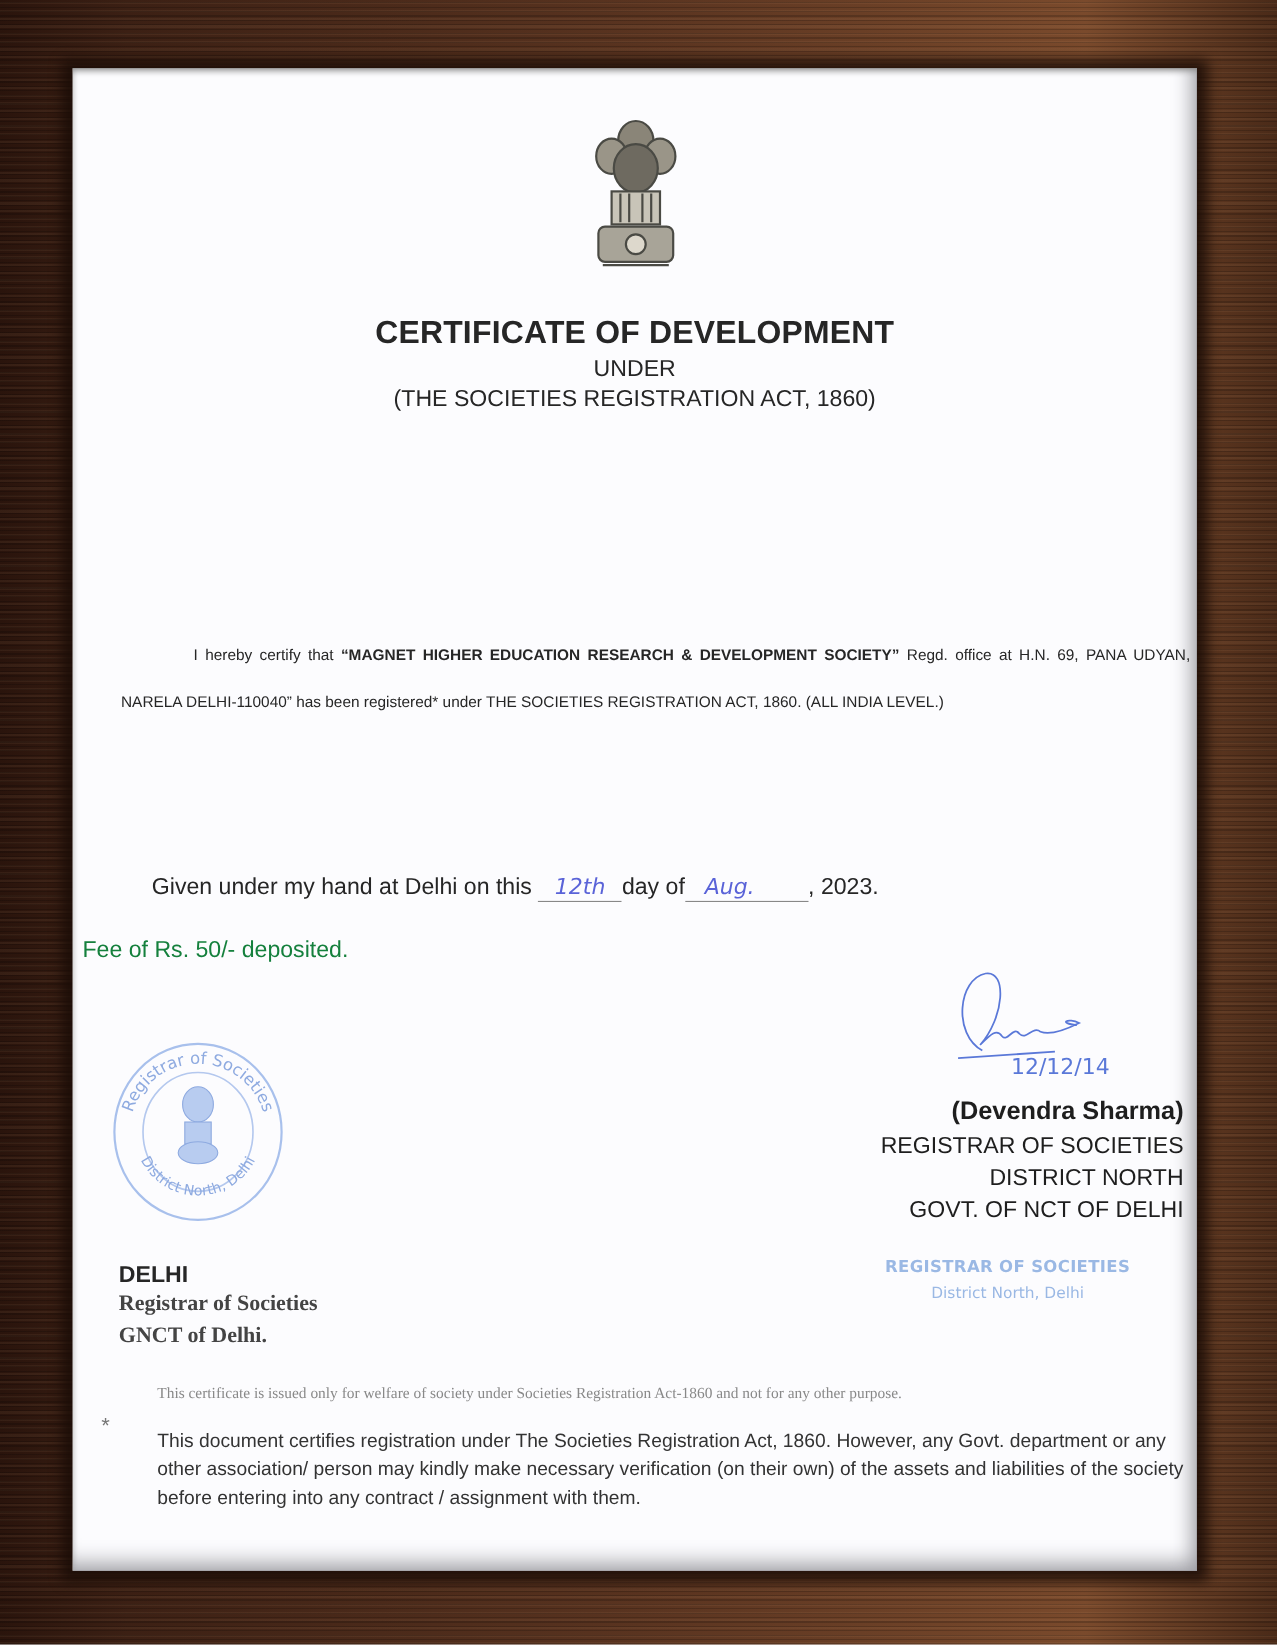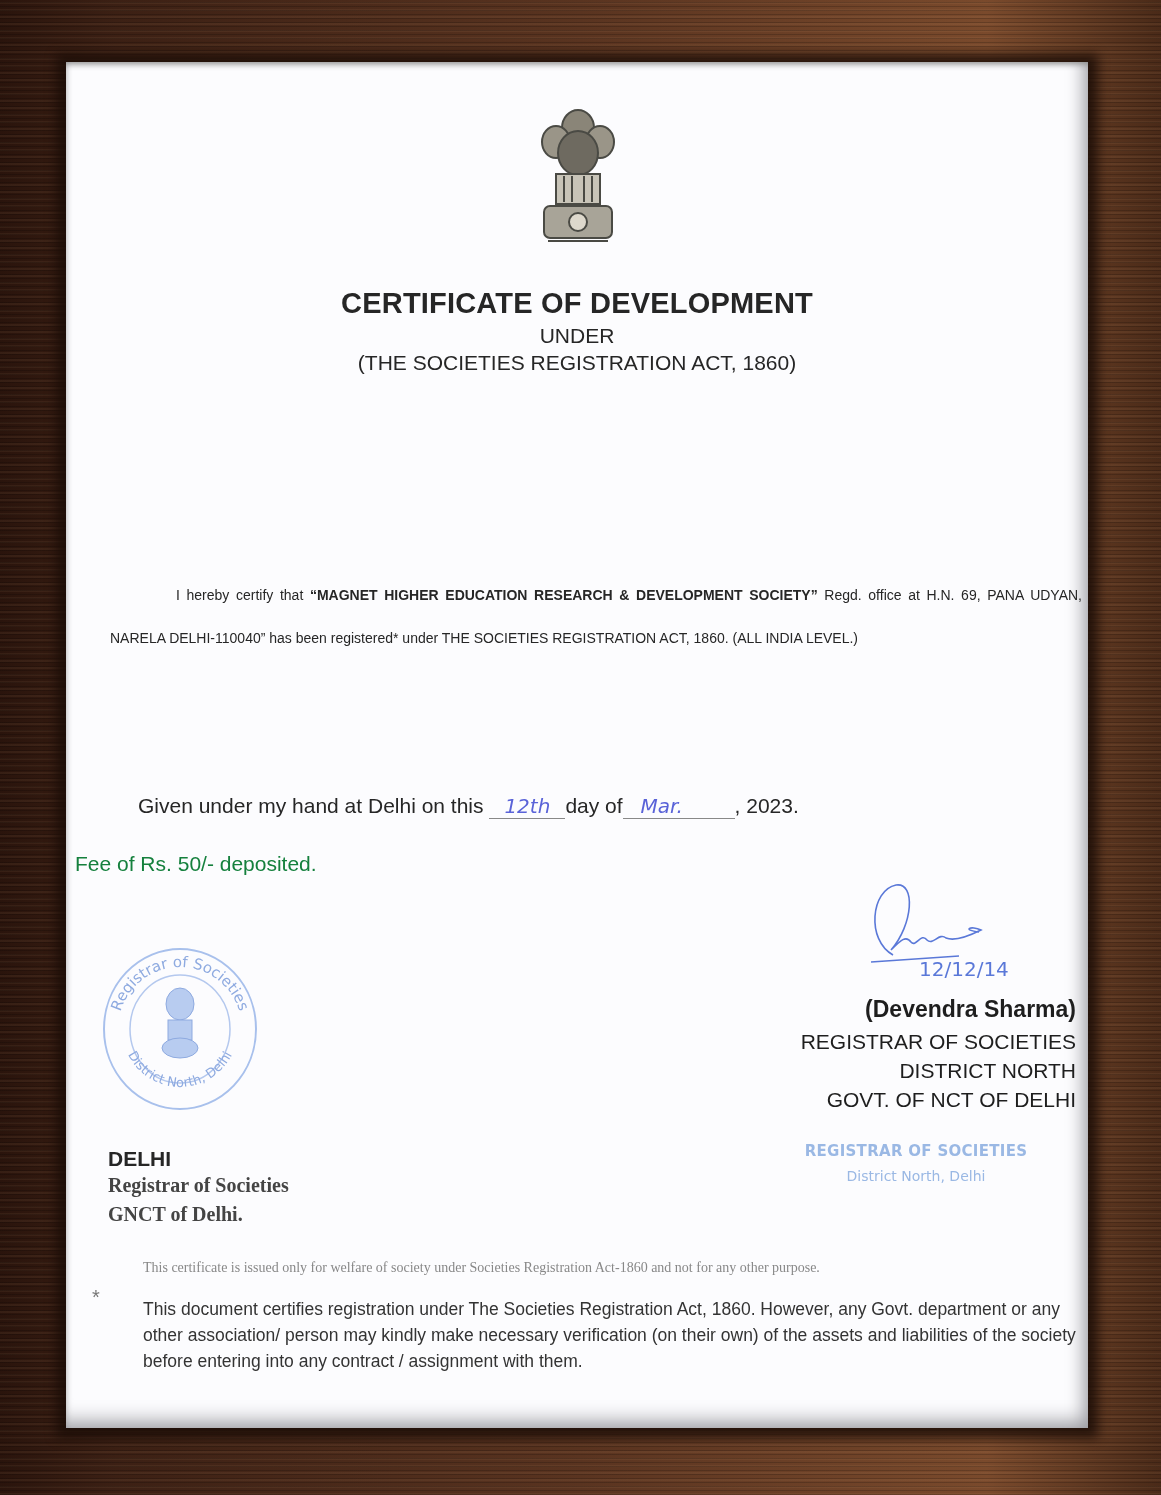--- a/index.html
+++ b/index.html
@@ -75,21 +75,21 @@
   </svg>
 
   <div class="abs title">CERTIFICATE OF DEVELOPMENT</div>
   <div class="abs under">UNDER</div>
   <div class="abs act">(THE SOCIETIES REGISTRATION ACT, 1860)</div>
 
 
   <div class="abs body-p"><span>I hereby certify that </span><b>“MAGNET HIGHER EDUCATION RESEARCH &amp; DEVELOPMENT SOCIETY”</b><span> Regd. office at H.N. 69, PANA UDYAN, NARELA DELHI-110040” has been registered* under THE SOCIETIES REGISTRATION ACT, 1860. (ALL INDIA LEVEL.)</span></div>
 
   <div class="abs given">
-    <span>Given under my hand at Delhi on this </span><span class="blank day"><span class="hand">12th</span></span><span>day of</span><span class="blank month"><span class="hand">Mar.</span></span><span>, 2023.</span>
+    <span>Given under my hand at Delhi on this </span><span class="blank day"><span class="hand">12th</span></span><span>day of</span><span class="blank month"><span class="hand">Aug.</span></span><span>, 2023.</span>
   </div>
 
   <div class="abs fee">Fee of Rs. 50/- deposited.</div>
 
   <svg class="abs seal" viewBox="0 0 160 170">
     <defs>
       <path id="ringTop" d="M 18 85 A 62 62 0 0 1 142 85"></path>
       <path id="ringBot" d="M 24 100 A 58 58 0 0 0 136 100"></path>
     </defs>
     <ellipse cx="80" cy="85" rx="76" ry="80" fill="none" stroke="#a8c0ec" stroke-width="2"></ellipse>

